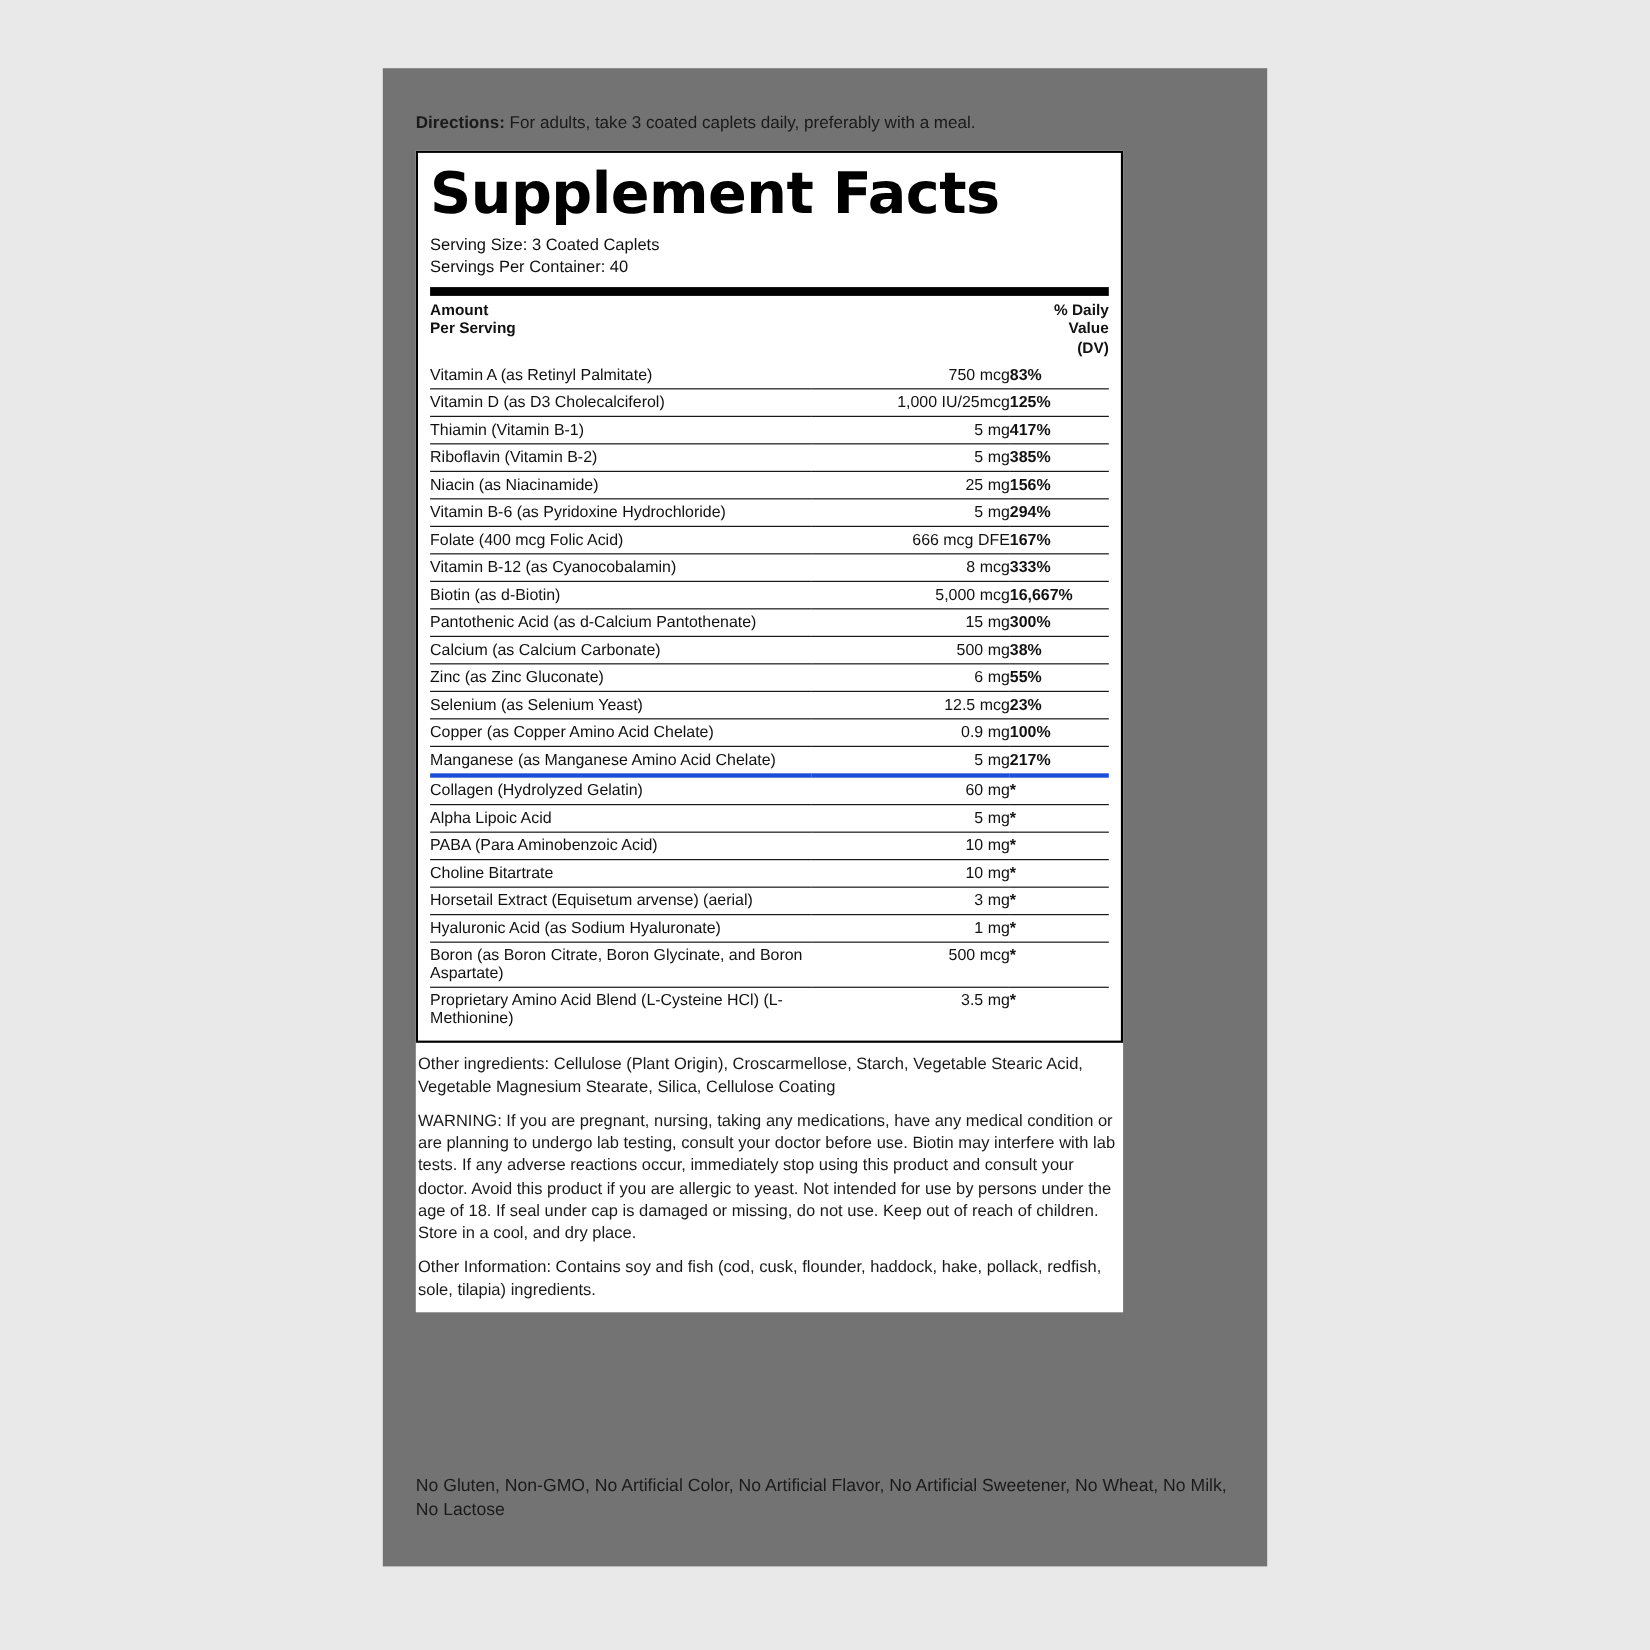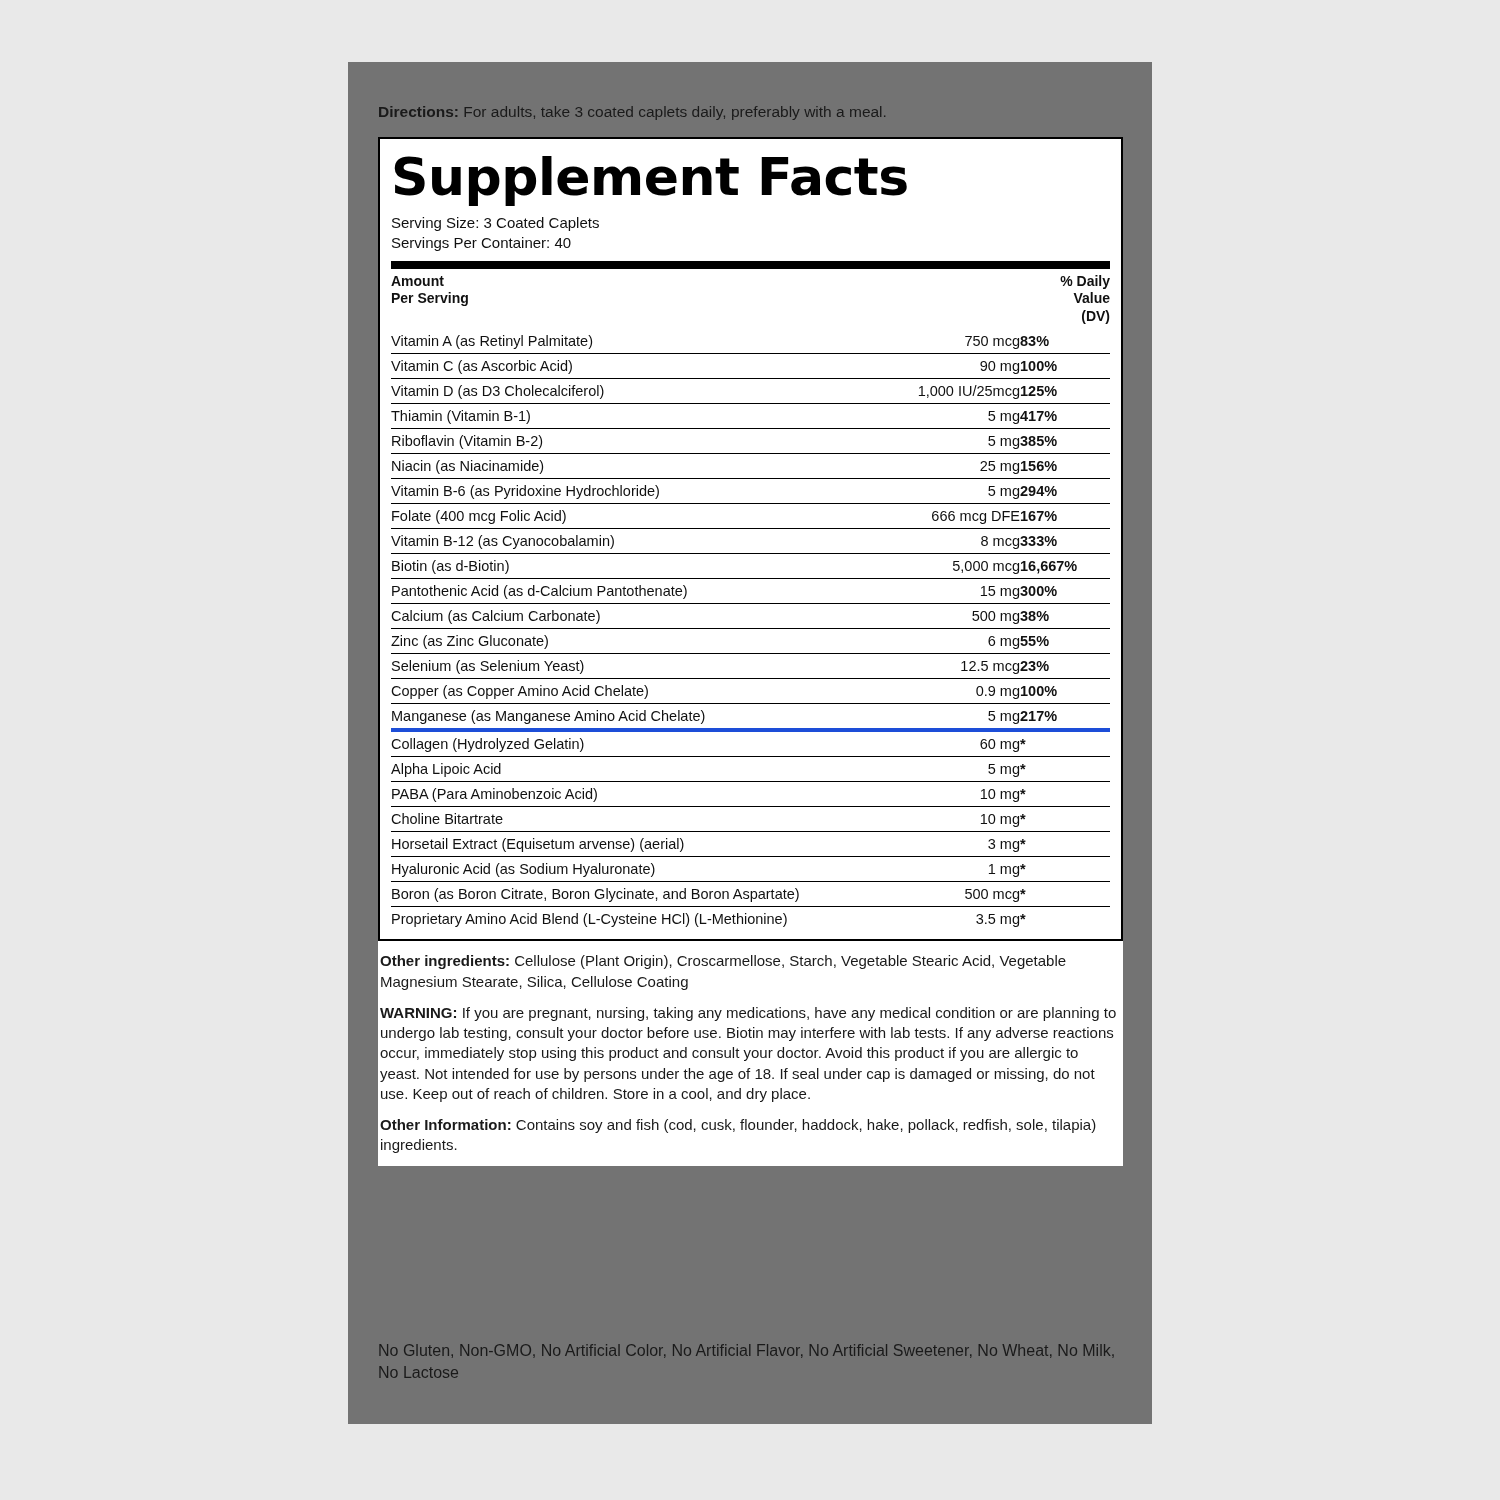--- a/index.html
+++ b/index.html
@@ -33,21 +33,21 @@
     font-size: 15.5px;
     line-height: 1.3;
     color: #1a1a1a;
   }
   #directions b { font-weight: bold; }
 
   #panel {
     position: absolute;
     left: 30px;
     top: 75px;
-    width: 745px;
+    width: 643px;
     background: #ffffff;
     box-sizing: border-box;
     padding: 0;
   }
 
   .facts-box {
     border: 2px solid #000;
     margin: 0;
     padding: 10px 11px 8px 11px;
     box-sizing: border-box;
@@ -114,21 +114,21 @@
   }
 
   .after-box {
     padding: 10px 2px 10px 2px;
     font-size: 15px;
     line-height: 1.35;
     color: #1a1a1a;
   }
   .after-box p { margin: 0 0 11px 0; }
   .after-box p:last-child { margin-bottom: 0; }
-  .after-box b { font-weight: bold; }
+  .after-box b { font-weight: normal; }
 
   #claims {
     position: absolute;
     left: 30px;
     top: 1278px;
     width: 745px;
     font-size: 16px;
     line-height: 1.35;
     color: #1a1a1a;
   }
@@ -166,25 +166,20 @@
               <div>Value</div>
               <div>(DV)</div>
             </td>
           </tr>
         <tr class="nutrient">
               <td class="name">Vitamin A (as Retinyl Palmitate)</td>
               <td class="amt">750 mcg</td>
               <td class="dv">83%</td>
             </tr>
             <tr class="nutrient">
-              <td class="name">Vitamin C (as Ascorbic Acid)</td>
-              <td class="amt">90 mg</td>
-              <td class="dv">100%</td>
-            </tr>
-            <tr class="nutrient">
               <td class="name">Vitamin D (as D3 Cholecalciferol)</td>
               <td class="amt">1,000 IU/25mcg</td>
               <td class="dv">125%</td>
             </tr>
             <tr class="nutrient">
               <td class="name">Thiamin (Vitamin B-1)</td>
               <td class="amt">5 mg</td>
               <td class="dv">417%</td>
             </tr>
             <tr class="nutrient">

